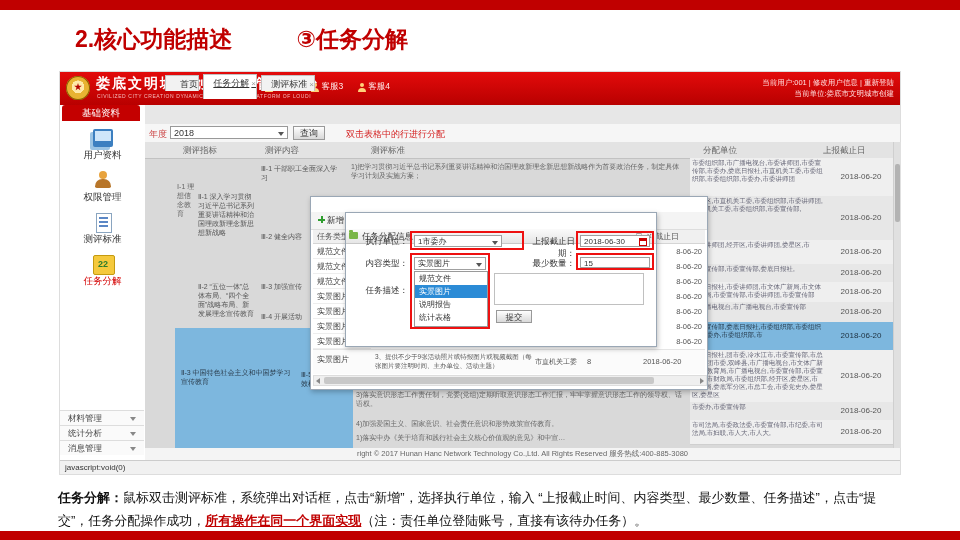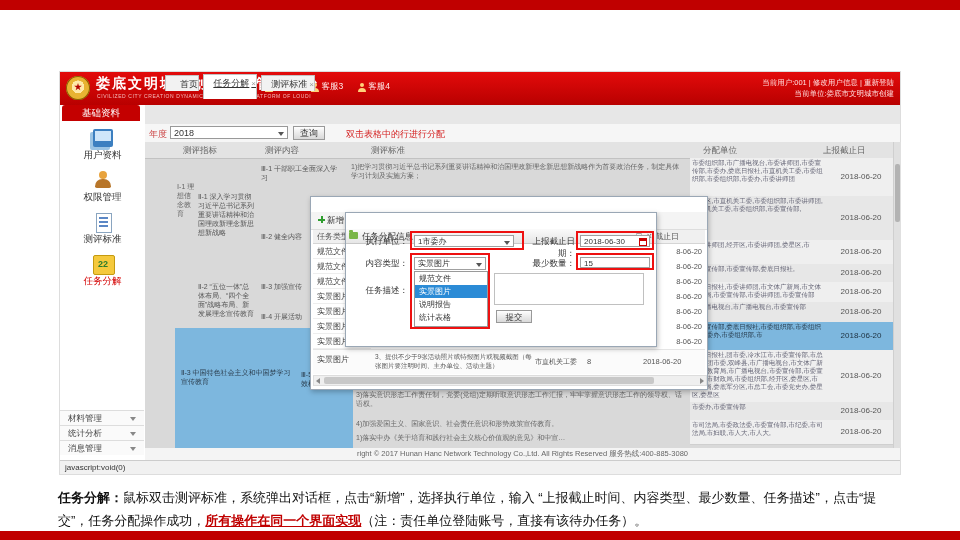--- a/index.html
+++ b/index.html
@@ -123,20 +123,24 @@
   .desc b{font-weight:bold;}
   .desc .hl{color:#c00000;font-weight:bold;text-decoration:underline;}
 </style>
 </head>
 <body>
 
 <div class="stage">
   <div class="strip" style="top:0;height:10px;"></div>
   <div class="strip" style="top:531px;height:9px;"></div>
 
+  <div class="slide-title">
+    <span>2.核心功能描述</span>
+    <span class="t2">③任务分解</span>
+  </div>
 
   <div class="app">
 
     <div class="app-header">
       <div class="logo"></div>
       <div class="hd-title">娄底文明城市创建动态管理平台</div>
       <div class="hd-sub">CIVILIZED CITY CREATION DYNAMIC MANAGEMENT PLATFORM OF LOUDI</div>
       <div class="svc">
         <span class="svc-item">
             <span class="svc-ico"></span>
@@ -331,21 +335,21 @@
     <div class="dlg-title">
       <span class="fold-ico"></span>
       <span>任务分配信息</span>
       <span class="dlg-btns">
         <span>□</span><span>×</span>
       </span>
     </div>
 
     <span class="flabel" style="left:10px;top:23px;width:52px;">执行单位：</span>
     <div class="redbox" style="left:64px;top:18px;width:114px;height:19px;">
-      <div class="fld" style="left:2px;top:2px;width:100px;height:12px;">
+      <div class="fld" style="left:2px;top:2px;width:88px;height:12px;">
         <span>1市委办</span>
         <span class="caret"></span>
       </div>
     </div>
     <span class="flabel" style="left:177px;top:23px;width:52px;">上报截止日期：</span>
     <div class="redbox" style="left:230px;top:18px;width:78px;height:19px;">
       <div class="fld" style="left:2px;top:2px;width:70px;height:12px;">
         <span>2018-06-30</span>
         <span class="cal-ico"></span>
       </div>

